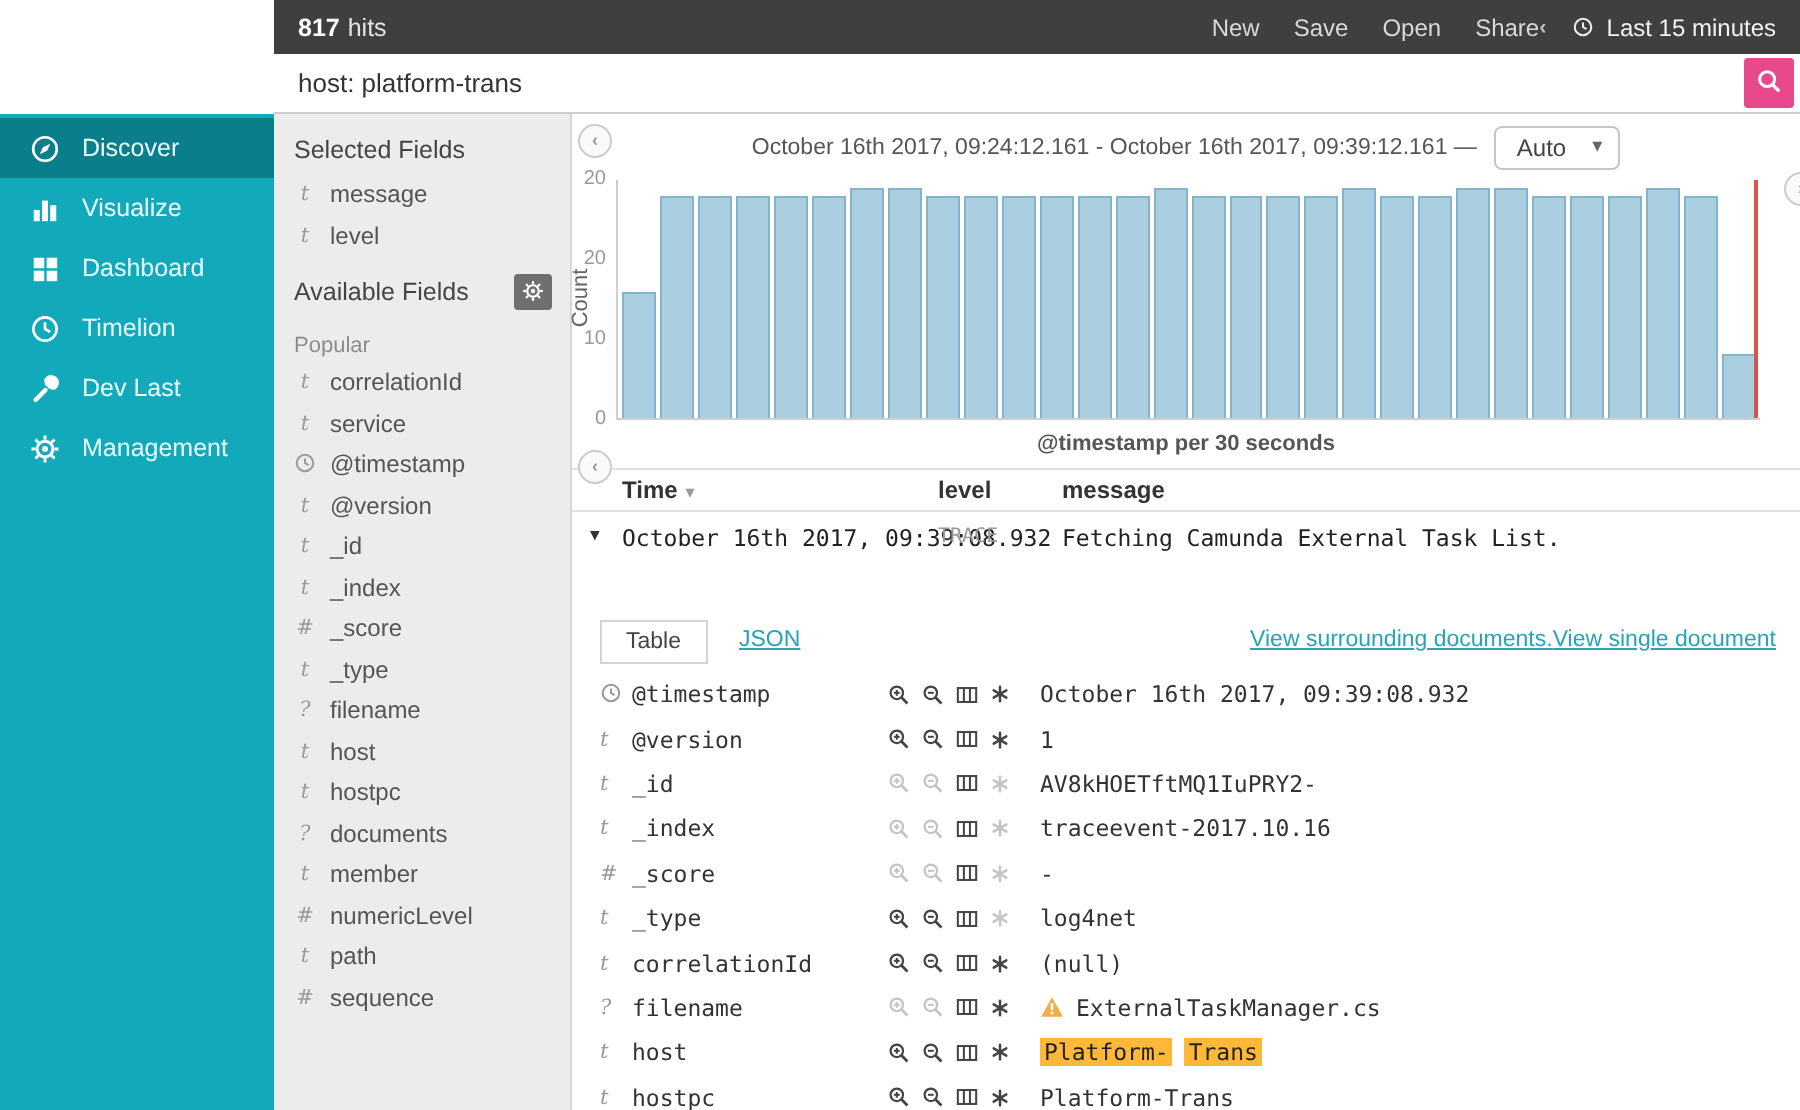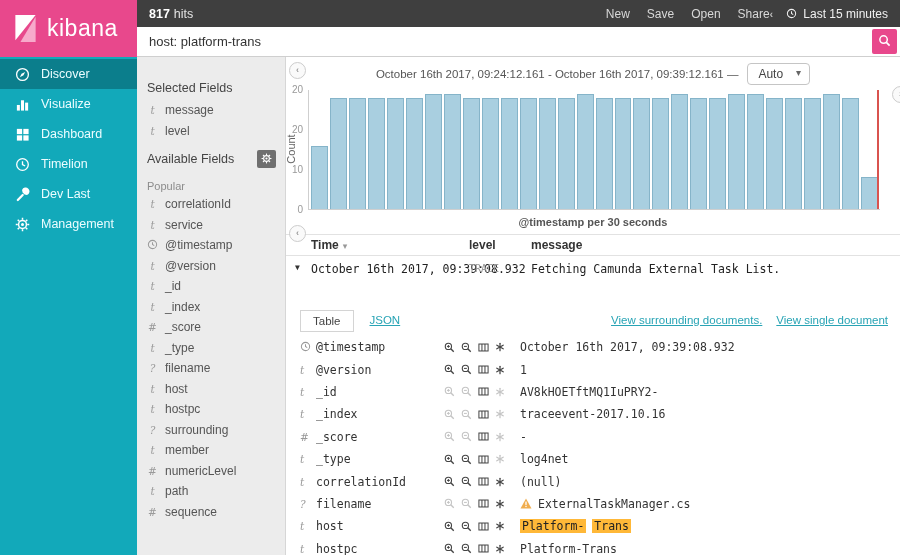--- a/index.html
+++ b/index.html
@@ -39,21 +39,21 @@
             font-size:12.5px;cursor:pointer;}
   .nav-item.active{background:#0b7e8c;}
   .nav-icon{width:15px;height:15px;display:inline-flex;color:#fff;flex:none;}
   .nav-icon svg{width:100%;height:100%;}
 
   
   .fieldbar{position:absolute;left:137px;top:57px;width:149px;bottom:0;background:#ececec;
             border-right:1px solid #d6d6d6;color:#555;overflow:hidden;}
   .index-pattern{height:25px;line-height:25px;background:#dedede;border-bottom:1px solid #c9c9c9;
                  padding:0 10px;font-weight:bold;color:#3d3d3d;font-size:13px;cursor:pointer;}
-  .fb-title{padding:24px 10px 5px;font-size:12.5px;color:#444;}
+  .fb-title{padding:11px 10px 5px;font-size:12.5px;color:#444;}
   .avail-row{display:flex;align-items:center;justify-content:space-between;padding:9px 9px 4px 10px;text-align:right;}
   .avail-row .fb-title2{font-size:12.5px;color:#444;}
   .gear-btn{width:19px;height:18px;background:#6f6f6f;border:none;border-radius:2px;color:#fff;
             display:flex;align-items:center;justify-content:center;cursor:pointer;padding:0;}
   .gear-btn svg{width:11px;height:11px;}
   .pop-label{padding:8px 10px 2px;font-size:11px;color:#8c8c8c;}
   .f-item{display:flex;align-items:center;gap:7px;padding:2px 10px;height:20.5px;cursor:pointer;}
   .f-item .ft{width:11px;flex:none;color:#9a9a9a;font-family:"DejaVu Serif",serif;
               font-style:italic;font-size:10.5px;text-align:center;}
   .f-item .ft svg{font-style:normal;vertical-align:-1px;}
@@ -96,21 +96,21 @@
            font-family:"DejaVu Sans Mono",monospace;font-size:11.5px;color:#222;}
   .expand{position:absolute;left:9px;top:7px;font-size:8px;color:#333;cursor:pointer;}
   .d-time{position:absolute;left:25px;top:6px;}
   .d-level{position:absolute;left:183px;top:7px;font-size:10px;color:#999;}
   .d-message{position:absolute;left:245px;top:6px;}
 
   .detail-tabs{position:absolute;left:14px;right:12px;top:247px;height:28px;display:flex;
                align-items:flex-end;font-size:11.5px;}
   .tab-table{border:1px solid #d4d4d4;background:#fff;padding:4px 12px;color:#444;cursor:pointer;}
   .tab-json{margin-left:16px;color:var(--link);text-decoration:underline;cursor:pointer;padding-bottom:6px;}
-  .detail-links{margin-left:auto;display:flex;gap:14px;padding-bottom:6px;}
+  .detail-links{margin-left:auto;display:flex;padding-bottom:6px;}
   .dlink{color:var(--link);text-decoration:underline;cursor:pointer;font-size:11.5px;white-space:nowrap;}
 
   .detail-rows{position:absolute;left:14px;right:0;top:279px;}
   .drow{display:flex;align-items:center;height:22.4px;font-family:"DejaVu Sans Mono",monospace;
         font-size:11.5px;color:#333;}
   .drow .dt{width:16px;flex:none;color:#999;font-size:10.5px;font-family:"DejaVu Serif",serif;
             font-style:italic;text-align:left;}
   .drow .dt svg{font-style:normal;vertical-align:-1px;}
   .drow .dn{width:128px;flex:none;white-space:nowrap;}
   .dact{width:76px;flex:none;display:flex;align-items:center;gap:6px;}
@@ -119,29 +119,20 @@
   .dact .ai.dis{color:#c4c4c4;cursor:default;}
   .dval{flex:1;display:flex;align-items:center;gap:4px;white-space:nowrap;}
   .dval mark{background:var(--hl);color:#222;padding:0 2px;margin-right:2px;font:inherit;}
   .warn-icon{display:inline-flex;margin-right:2px;}
 </style>
 </head>
 <body>
 
 <div class="app">
 
-  <div class="logo">
-    <span class="logo-mark">
-        <svg viewBox="0 0 32 36" width="27" height="31">
-          <polygon points="4,2 28,2 4,32" fill="#ffffff"></polygon>
-          <polygon points="28,4 28,34 10,34" fill="#f7aacb"></polygon>
-        </svg>
-      </span>
-    <span class="logo-text">kibana</span>
-  </div>
 
   <header class="topbar">
     <span class="hits"><b>817</b><span class="hits-word">hits</span></span>
     <nav class="topmenu">
         <span class="mi">New</span>
         <span class="mi">Save</span>
         <span class="mi">Open</span>
         <span class="mi">Share</span>
       </nav>
     <span class="tb-chev">‹</span>
@@ -315,21 +306,21 @@
         <div class="f-item">
           <span class="ft">t</span>
           <span class="fn">host</span>
         </div>
         <div class="f-item">
           <span class="ft">t</span>
           <span class="fn">hostpc</span>
         </div>
         <div class="f-item">
           <span class="ft">?</span>
-          <span class="fn">surrounding</span>
+          <span class="fn">documents</span>
         </div>
         <div class="f-item">
           <span class="ft">t</span>
           <span class="fn">member</span>
         </div>
         <div class="f-item">
           <span class="ft">#</span>
           <span class="fn">numericLevel</span>
         </div>
         <div class="f-item">

